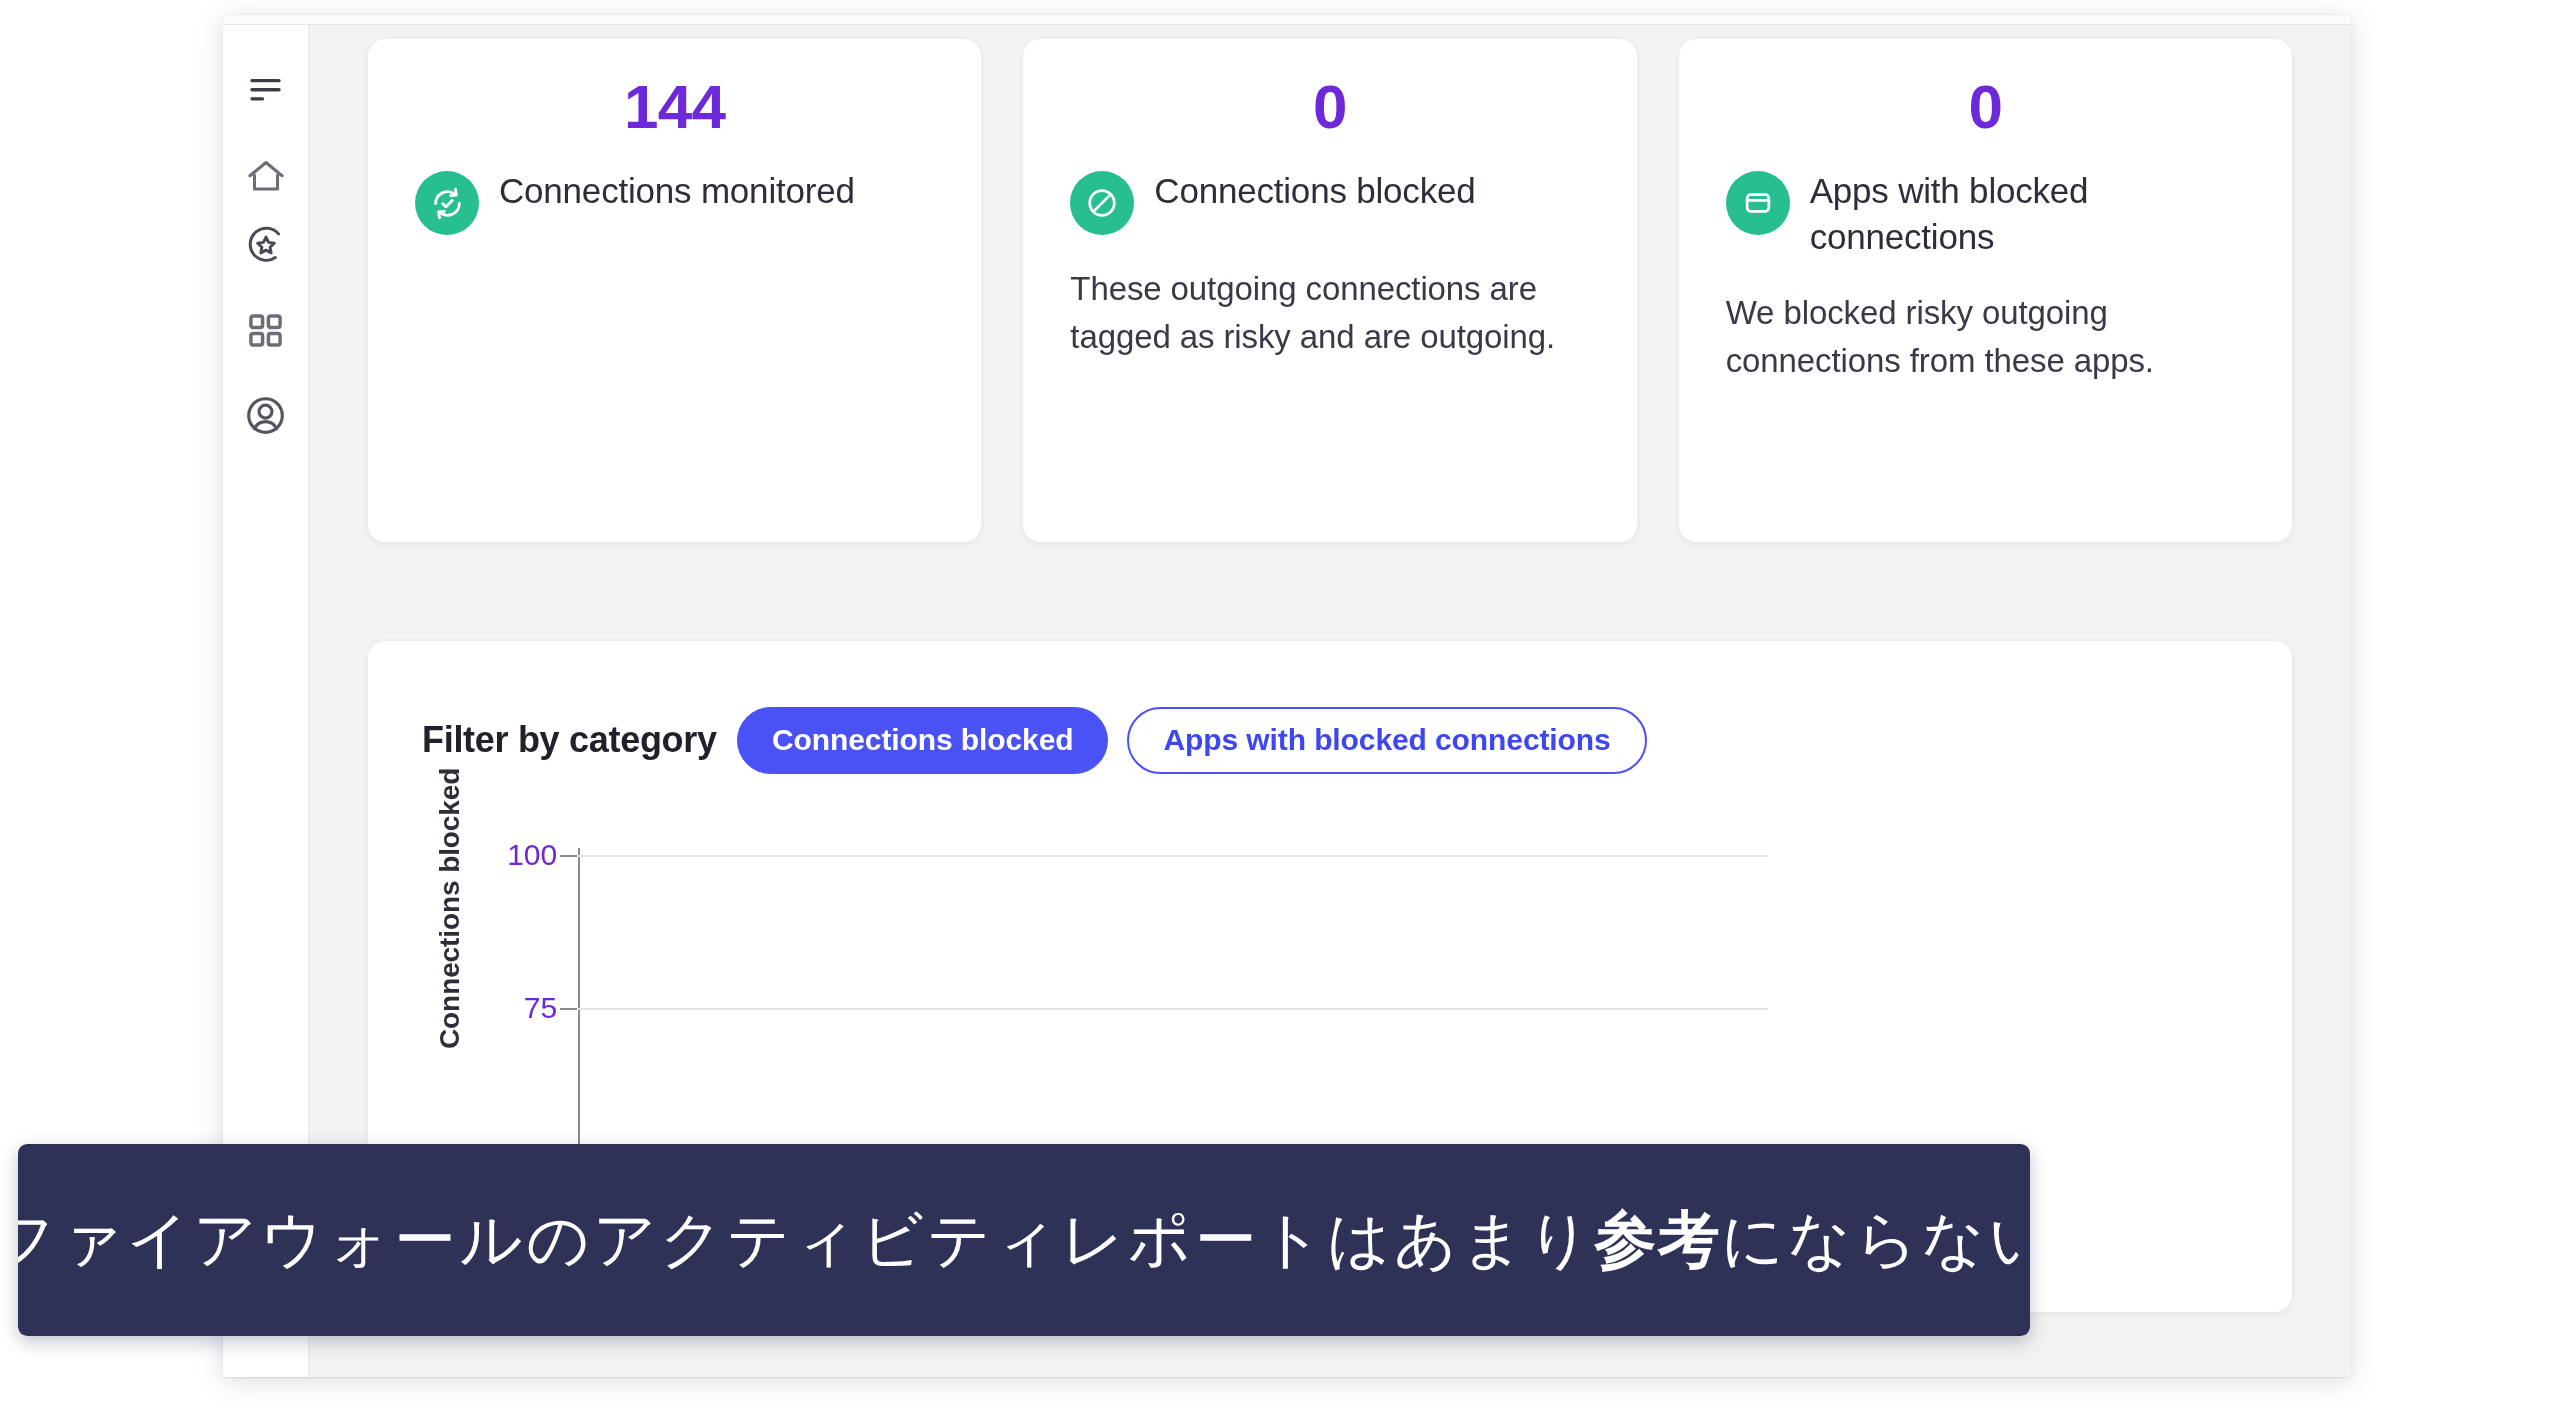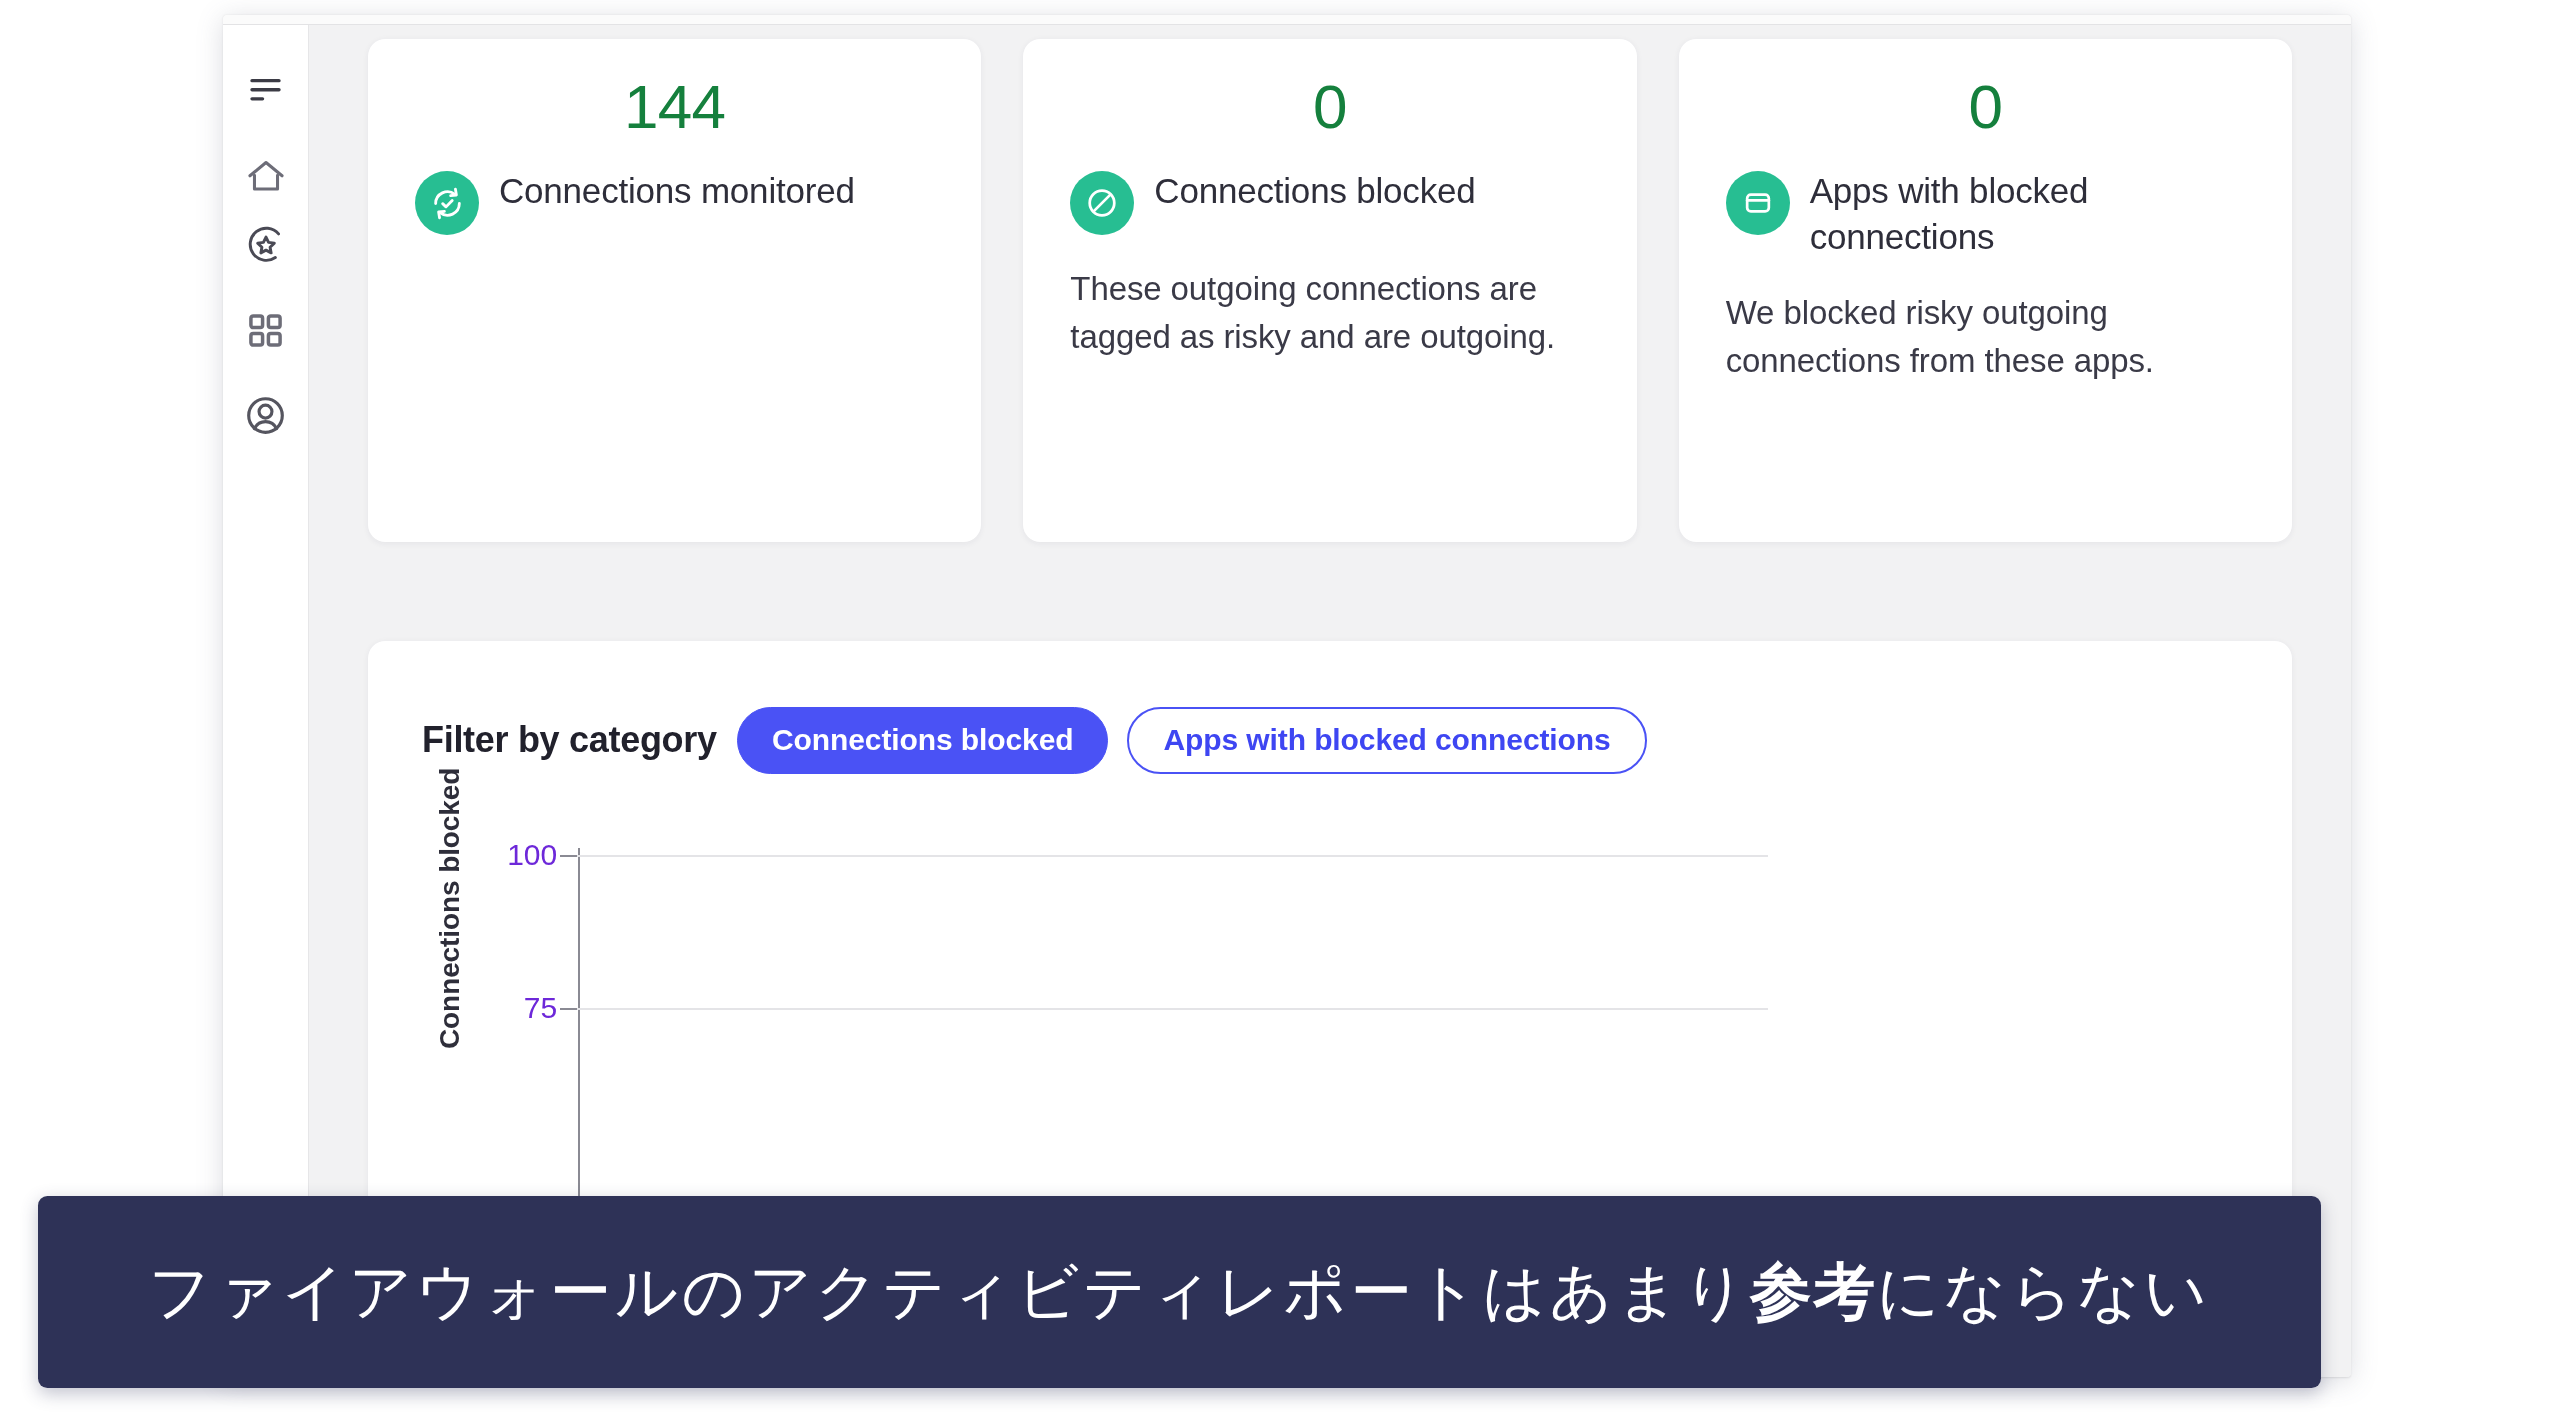--- a/index.html
+++ b/index.html
@@ -65,22 +65,22 @@
     flex: 1;
     background: #ffffff;
     border-radius: 17.4px;
     box-shadow: 0 1.3px 6.7px rgba(30,35,70,0.06);
     padding: 35px 47px 40px 47px;
     min-height: 503px;
   }
   .card-number {
     text-align: center;
     font-size: 62px;
-    font-weight: 400;
-    color: #15803d;
+    font-weight: 700;
+    color: #6d28d9;
     letter-spacing: -0.7px;
     line-height: 1.05;
     margin-bottom: 29.5px;
   }
   .card-head {
     display: flex;
     align-items: flex-start;
     gap: 20px;
     margin-bottom: 29.5px;
   }
@@ -194,28 +194,27 @@
   .grid-line {
     flex: 1;
     height: 1.3px;
     background: #e4e4e7;
     max-width: 1191px;
   }
 
   
   .caption-bar {
     position: absolute;
-    left: 18px; top: 1196px;
-    width: 2283px; height: 192px;
+    left: 18px; top: 1144px;
+    width: 2012px; height: 192px;
     background: #2E3257;
     border-radius: 9.4px;
     box-shadow: 0 5.4px 17.4px rgba(60,64,100,0.30);
     display: flex; align-items: center; justify-content: center;
     overflow: hidden;
-    margin-left: 20px;
   }
   .caption-text {
     color: #ffffff;
     font-size: 62px;
     letter-spacing: 3.4px;
     font-family: "DejaVu Sans", "Liberation Sans", sans-serif;
     white-space: nowrap;
     font-weight: 400;
   }
   .caption-text .emph { font-weight: 700; letter-spacing: 1.3px; }

